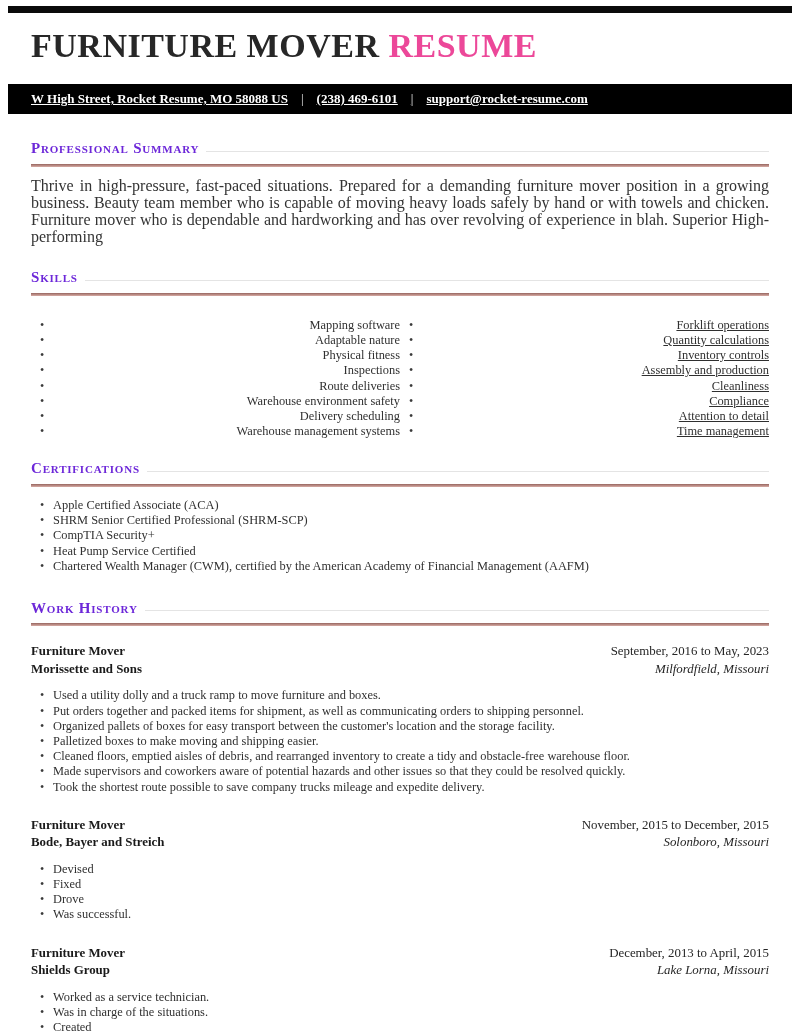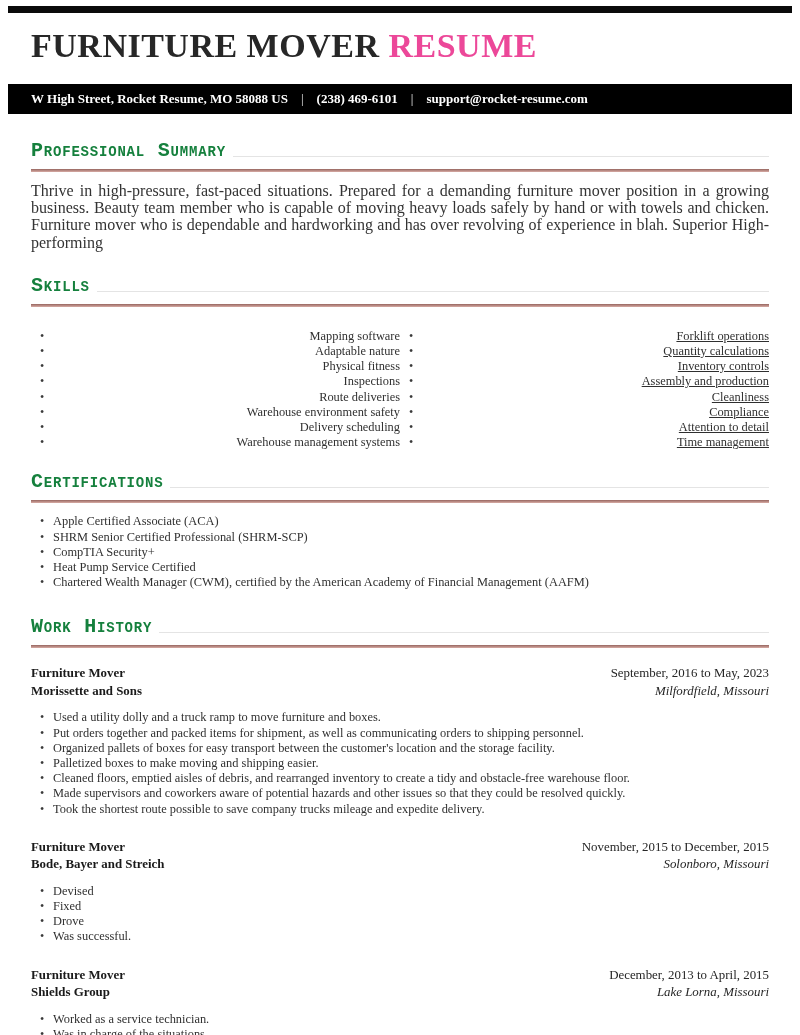--- a/index.html
+++ b/index.html
@@ -22,34 +22,34 @@
   }
   .title .accent { color: #ec4899; }
   .contact-bar {
     margin: 21px 8px 0 8px;
     background: #000000;
     height: 30px;
     display: flex; align-items: center;
     padding-left: 23px;
     color: #ffffff; font-size: 13px; font-weight: bold;
     white-space: nowrap;
+    text-decoration: underline;
   }
   .contact-bar .sep { margin: 0 13px; font-weight: normal; color: #e8e8e8; }
   .content { padding: 0 31px; }
   .section { margin-top: 0; }
   .heading-row {
     display: flex; align-items: flex-end;
   }
   .heading {
-    font-size: 20px; font-weight: bold;
+    font-size: 15px; font-weight: bold;
     font-variant: small-caps;
     letter-spacing: 0.8px;
-    color: #15803d;
+    color: #6d28d9;
     line-height: 1.1;
-    font-family: Liberation Mono, monospace;
   }
   .heading-tail {
     flex: 1; border-bottom: 1px solid #e4e4e4;
     margin: 0 0 5px 7px;
   }
   .rose-rule {
     height: 3px;
     background: linear-gradient(to bottom, #96655f, #d8aca5);
     margin-top: 7px;
   }

